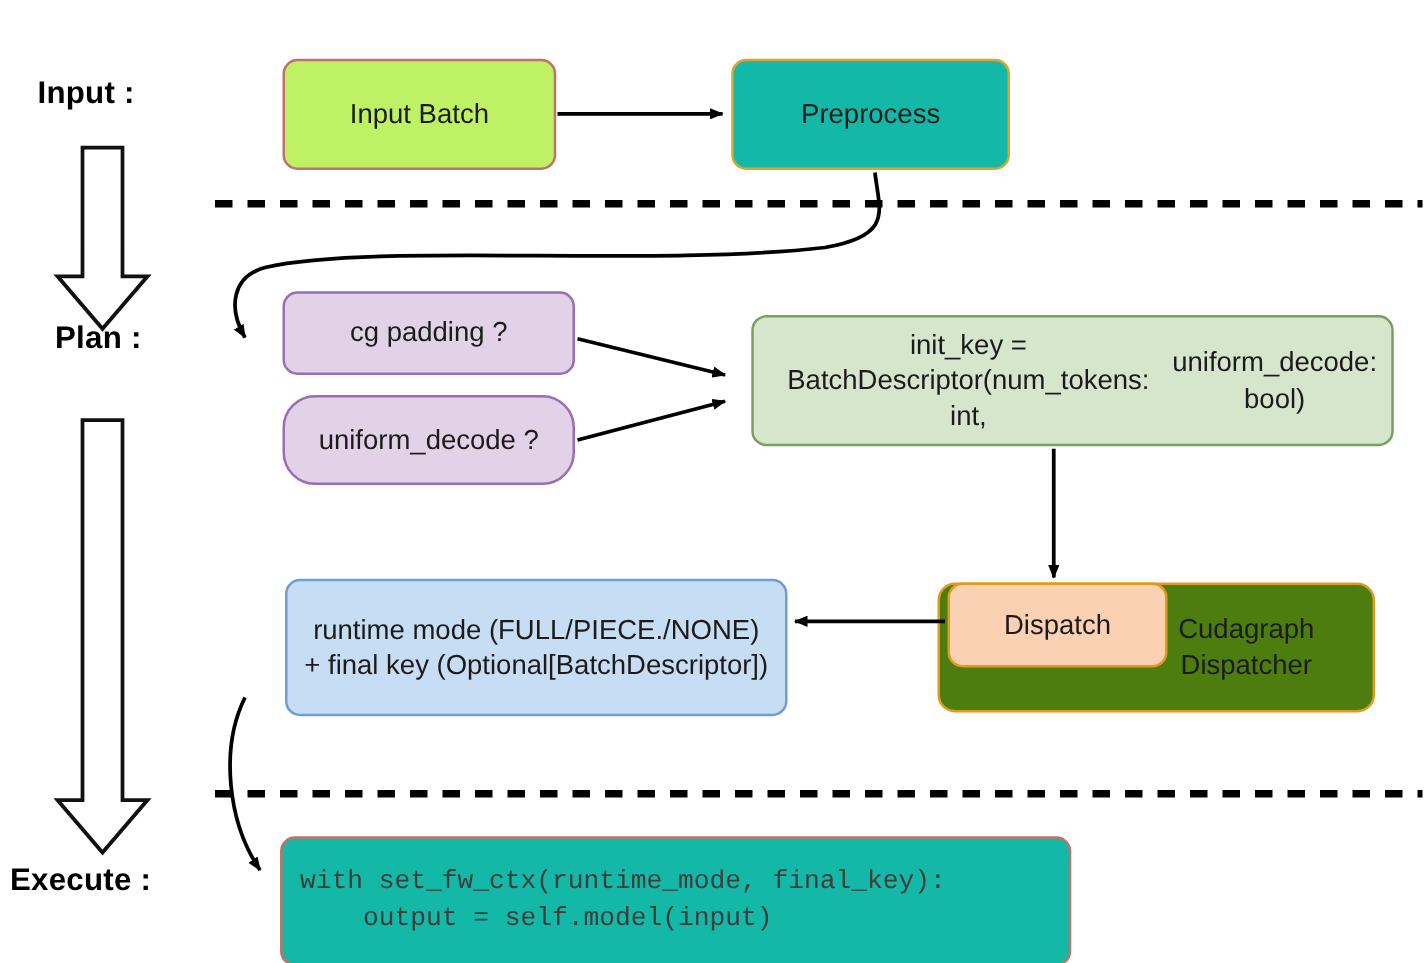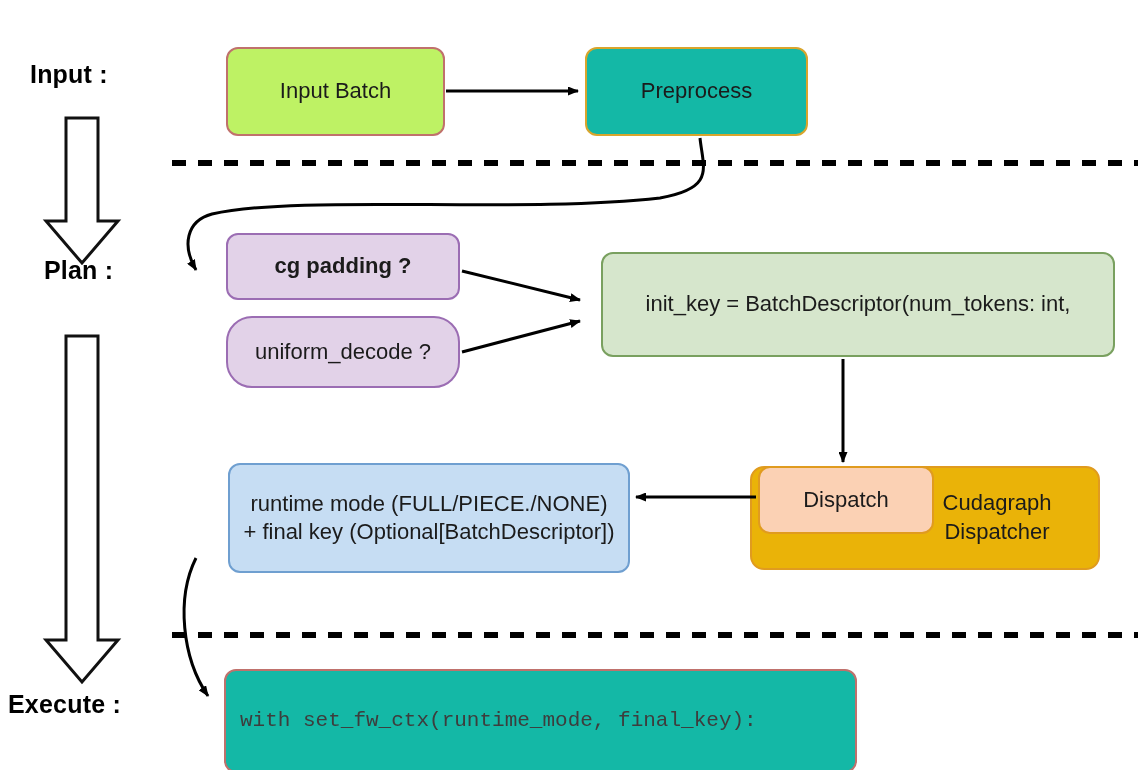--- a/index.html
+++ b/index.html
@@ -82,44 +82,46 @@
 <div id="canvas">
 
   <div class="stage-label" style="left:30px; top:42px;">Input :</div>
   <div class="stage-label" style="left:44px; top:238px;">Plan :</div>
   <div class="stage-label" style="left:8px; top:672px;">Execute :</div>
 
   <div class="node" style="left:226px; top:29px; width:219px; height:89px; background:#bef264; border-color:#c0716c;">Input Batch</div>
 
   <div class="node" style="left:585px; top:29px; width:223px; height:89px; background:#14b8a6; border-color:#d9a52c;">Preprocess</div>
 
-  <div class="node" style="left:226px; top:215px; width:234px; height:67px; background:#e2d2e8; border-color:#9b6db3;font-weight:bold;">cg padding ?</div>
+  <div class="node" style="left:226px; top:215px; width:234px; height:67px; background:#e2d2e8; border-color:#9b6db3;">cg padding ?</div>
 
   <div class="node" style="left:226px; top:298px; width:234px; height:72px; background:#e2d2e8; border-color:#9b6db3;border-radius:26px;">uniform_decode ?</div>
 
   <div class="node" style="left:601px; top:234px; width:514px; height:105px; background:#d6e6cc; border-color:#79a05f; flex-direction:row;">
     <span>init_key = BatchDescriptor(num_tokens: int,</span>
+    <span>uniform_decode: bool)</span>
   </div>
 
-  <div class="node group" style="left:750px; top:448px; width:350px; height:104px; background:#eab308; border-color:#e09b1f;">
+  <div class="node group" style="left:750px; top:448px; width:350px; height:104px; background:#4d7c0f; border-color:#e09b1f;">
     <span class="group-title">
       <span>Cudagraph</span><br>
       <span>Dispatcher</span>
     </span>
   </div>
 
   <div class="node" style="left:228px; top:445px; width:402px; height:110px; background:#c6ddf3; border-color:#6f9fd0; flex-direction:column;">
     <span>runtime mode (FULL/PIECE./NONE)</span>
     <span>+ final key (Optional[BatchDescriptor])</span>
   </div>
 
   <div class="node" style="left:758px; top:448px; width:176px; height:68px; background:#fbd1b4; border-color:#e09b1f;">Dispatch</div>
 
   <div class="node code" style="left:224px; top:651px; width:633px; height:104px; background:#14b8a6; border-color:#c0716c; flex-direction:column; align-items:flex-start; justify-content:center;">
     <span>with set_fw_ctx(runtime_mode, final_key):</span>
+    <span>    output = self.model(input)</span>
   </div>
 
   <svg class="overlay" viewBox="0 0 1142 770">
     <defs>
       <marker id="ah" markerWidth="11" markerHeight="9" refX="10" refY="4.5" orient="auto" markerUnits="userSpaceOnUse">
         <path d="M0,0 L11,4.5 L0,9 z" fill="#000000"></path>
       </marker>
     </defs>
 
     <polygon points="66,100 98,100 98,203 118,203 82,245 46,203 66,203" fill="#ffffff" stroke="#111111" stroke-width="3"></polygon>

